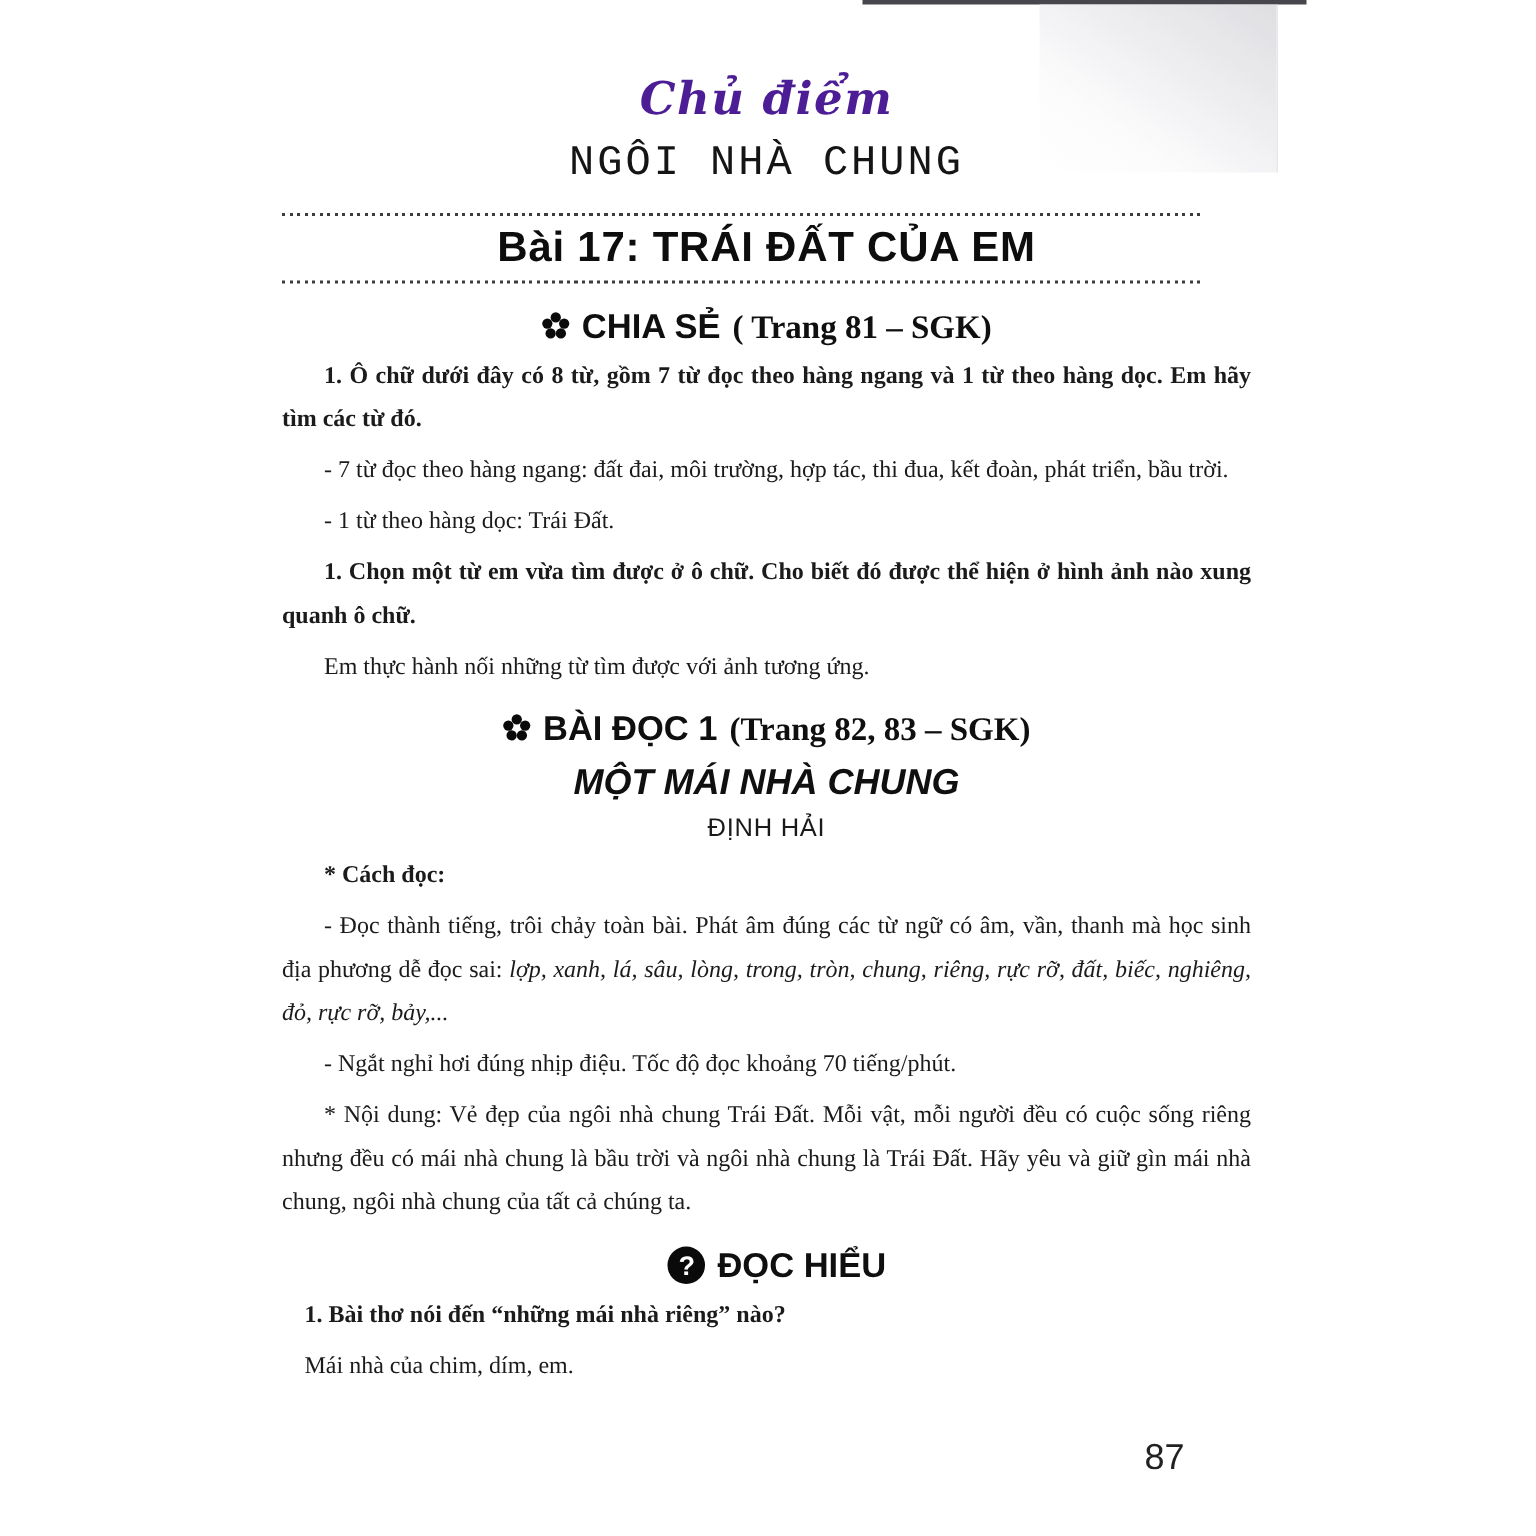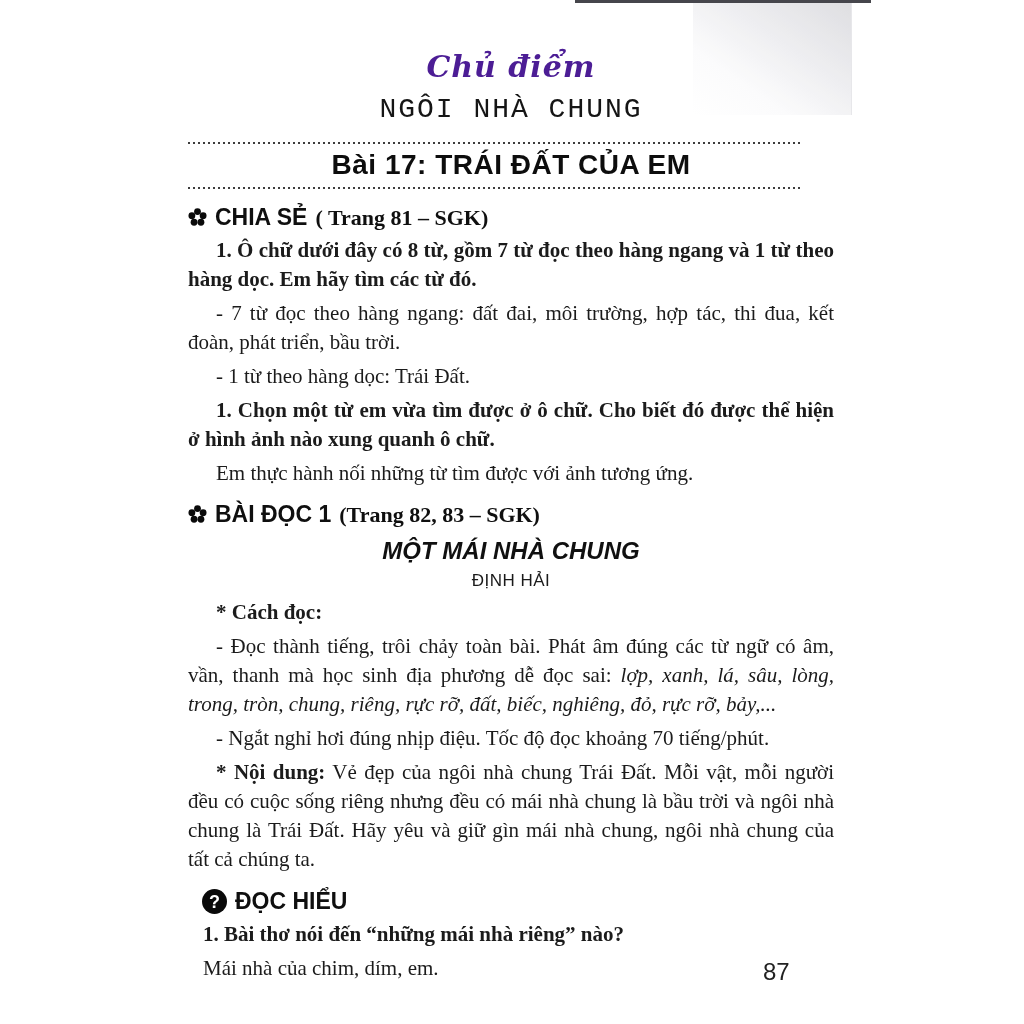--- a/index.html
+++ b/index.html
@@ -27,25 +27,25 @@
     height:2px;margin-top:10px;width:612px;
     background:repeating-linear-gradient(90deg,#3c3c3c 0 2px,transparent 2px 5px);
   }
   .lesson-title{
     font-family:"Liberation Sans",sans-serif;font-weight:700;
     font-size:28px;line-height:30px;padding:6px 0 5px 0;color:#0d0d0d;
     letter-spacing:.5px;
   }
   .sec-head{
     margin-top:15px;display:flex;align-items:center;gap:8px;
-    font-family:"Liberation Sans",sans-serif;font-weight:700;font-size:23px;color:#0f0f0f;
+    font-family:"Liberation Sans",sans-serif;font-weight:700;font-size:23px;color:#0f0f0f;justify-content:center;
   }
   .sec-head .ref{font-family:"Liberation Serif",serif;font-weight:700;font-size:22px;}
   .flower{width:19px;height:19px;flex:0 0 auto;}
-  p{margin:5px 0 0 0;font-size:21px;line-height:29px;text-align:justify;}
+  p{margin:5px 0 0 0;font-size:16px;line-height:29px;text-align:justify;}
   p.bold{font-weight:700;}
   .ind{text-indent:28px;}
   .ind-sm{text-indent:15px;}
   .poem-title{
     font-family:"Liberation Sans",sans-serif;font-weight:700;font-style:italic;
     font-size:24px;line-height:30px;margin-top:8px;color:#101010;
   }
   .author{
     font-family:"Liberation Sans",sans-serif;font-size:17px;line-height:24px;
     letter-spacing:.5px;margin-top:3px;color:#1a1a1a;
@@ -112,21 +112,21 @@
     <span>BÀI ĐỌC 1</span>
     <span class="ref">(Trang 82, 83 – SGK)</span>
   </div>
 
   <div class="center poem-title">MỘT MÁI NHÀ CHUNG</div>
   <div class="center author">ĐỊNH HẢI</div>
 
   <p class="bold ind">* Cách đọc:</p>
   <p class="ind"><span>- Đọc thành tiếng, trôi chảy toàn bài. Phát âm đúng các từ ngữ có âm, vần, thanh mà học sinh địa phương dễ đọc sai: </span><span class="it">lợp, xanh, lá, sâu, lòng, trong, tròn, chung, riêng, rực rỡ, đất, biếc, nghiêng, đỏ, rực rỡ, bảy,...</span></p>
   <p class="ind">- Ngắt nghỉ hơi đúng nhịp điệu. Tốc độ đọc khoảng 70 tiếng/phút.</p>
-  <p class="ind"><span class="bold" style="font-weight:700">* Nội dung:</span><span> Vẻ đẹp của ngôi nhà chung Trái Đất. Mỗi vật, mỗi người đều có cuộc sống riêng nhưng đều có mái nhà chung là bầu trời và ngôi nhà chung là Trái Đất. Hãy yêu và giữ gìn mái nhà chung, ngôi nhà chung của tất cả chúng ta.</span></p>
+  <p class="ind"><span class="bold" style="font-weight:400">* Nội dung:</span><span> Vẻ đẹp của ngôi nhà chung Trái Đất. Mỗi vật, mỗi người đều có cuộc sống riêng nhưng đều có mái nhà chung là bầu trời và ngôi nhà chung là Trái Đất. Hãy yêu và giữ gìn mái nhà chung, ngôi nhà chung của tất cả chúng ta.</span></p>
 
   <div class="sec-head comp-head">
     <span class="qmark">?</span>
     <span>ĐỌC HIỂU</span>
   </div>
 
   <p class="bold ind-sm">1. Bài thơ nói đến “những mái nhà riêng” nào?</p>
   <p class="ind-sm">Mái nhà của chim, dím, em.</p>
 
 </div>

